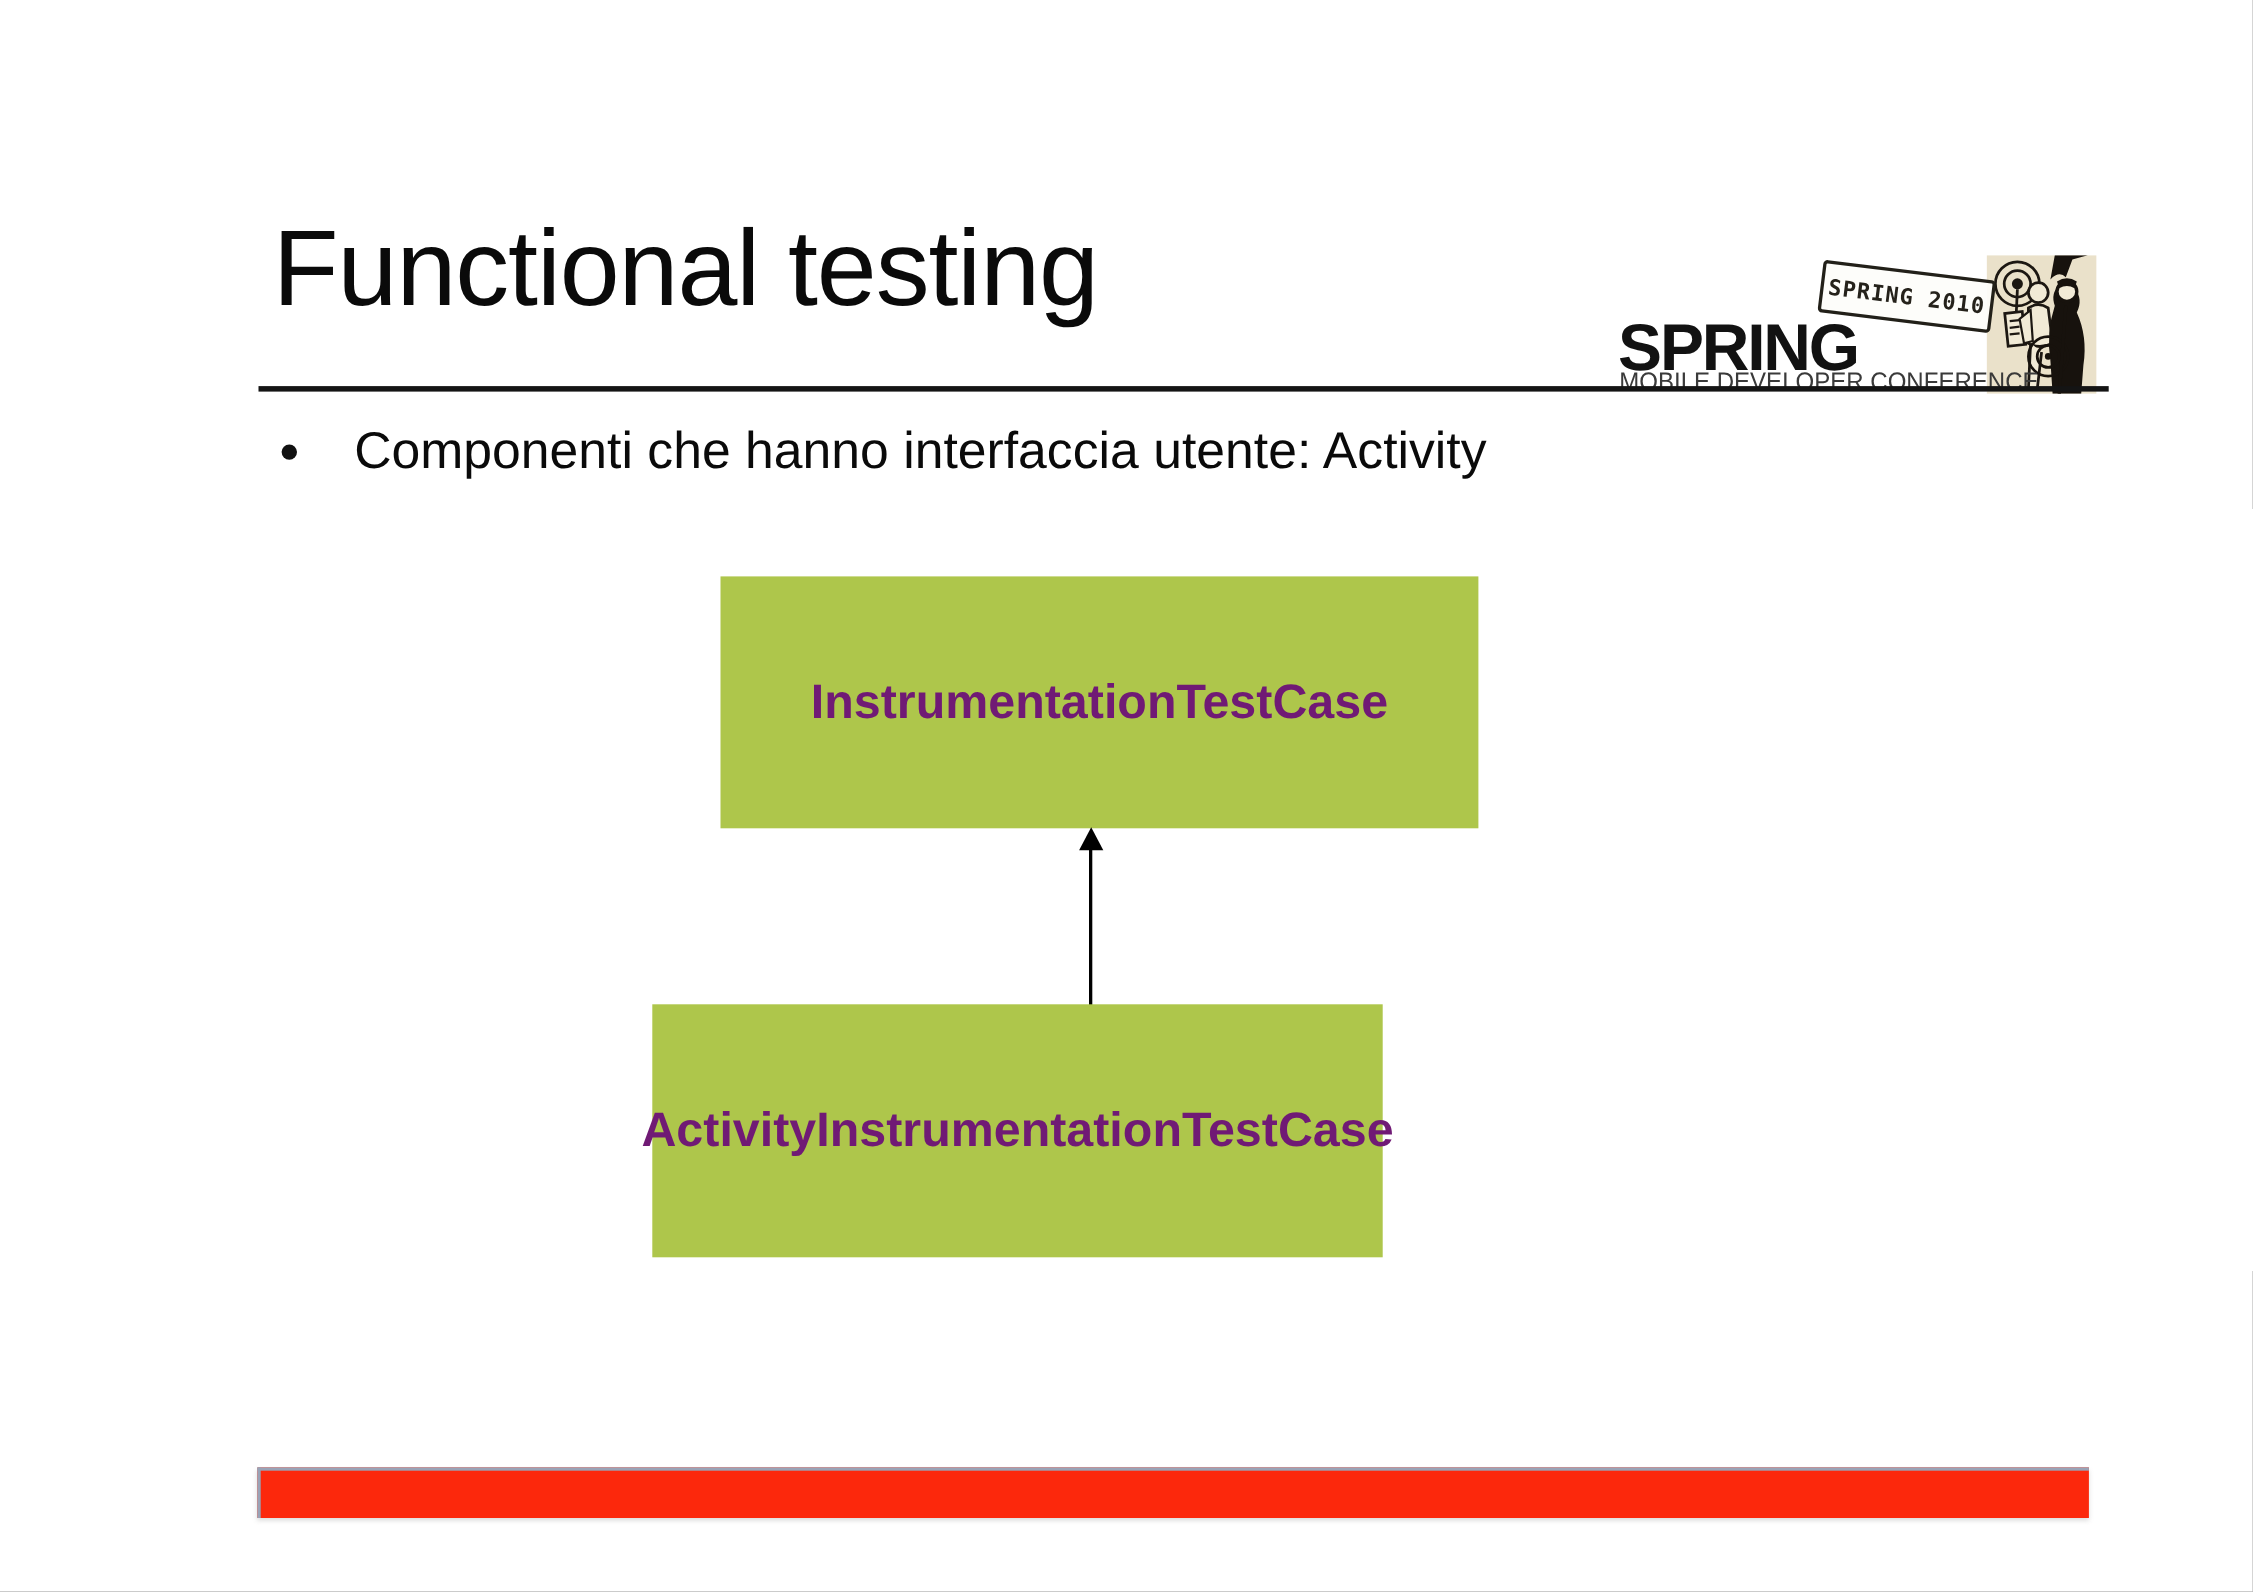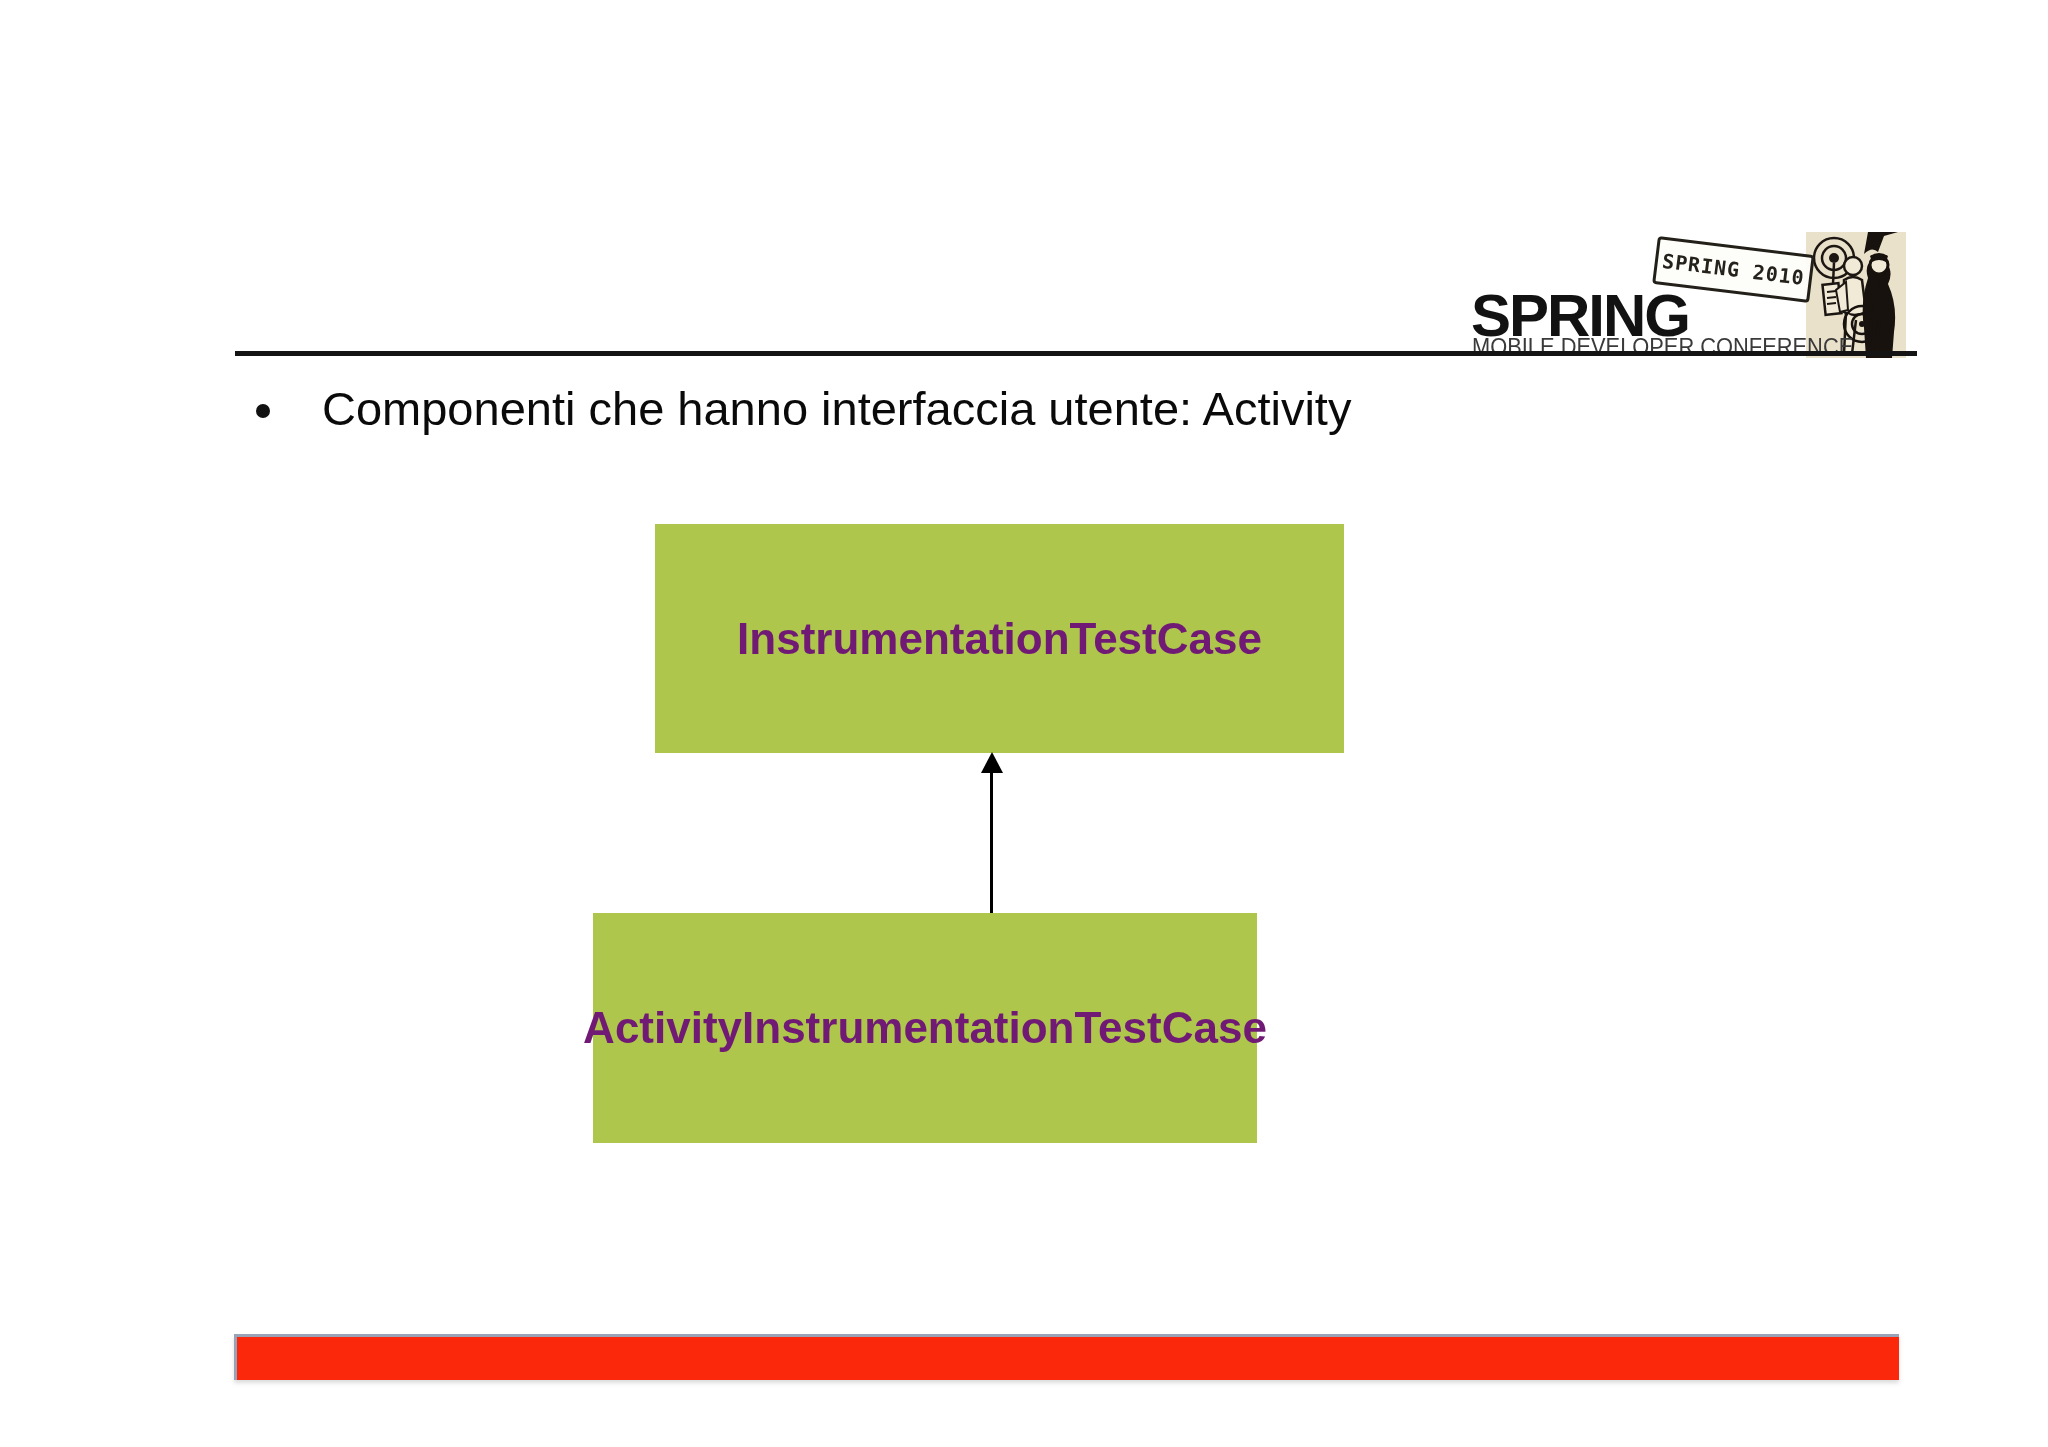--- a/index.html
+++ b/index.html
@@ -124,20 +124,21 @@
     border-top:3px solid #99a3b7;
     border-left:3px solid #99a3b7;
     box-shadow:0 3px 4px rgba(120,120,120,0.25);
   }
 </style>
 </head>
 <body>
 
 <div class="slide">
 
+  <div class="abs title">Functional testing</div>
 
   <div class="abs brand">SPRING</div>
   <div class="abs tagline">MOBILE DEVELOPER CONFERENCE</div>
   <div class="abs stamp">
     <span class="stamp-text">SPRING 2010</span>
   </div>
   <div class="abs illustration">
     <svg width="100" height="126" viewBox="0 0 100 126" xmlns="http://www.w3.org/2000/svg">
       <rect x="0" y="0" width="100" height="126" fill="#eae1ca"></rect>
 

